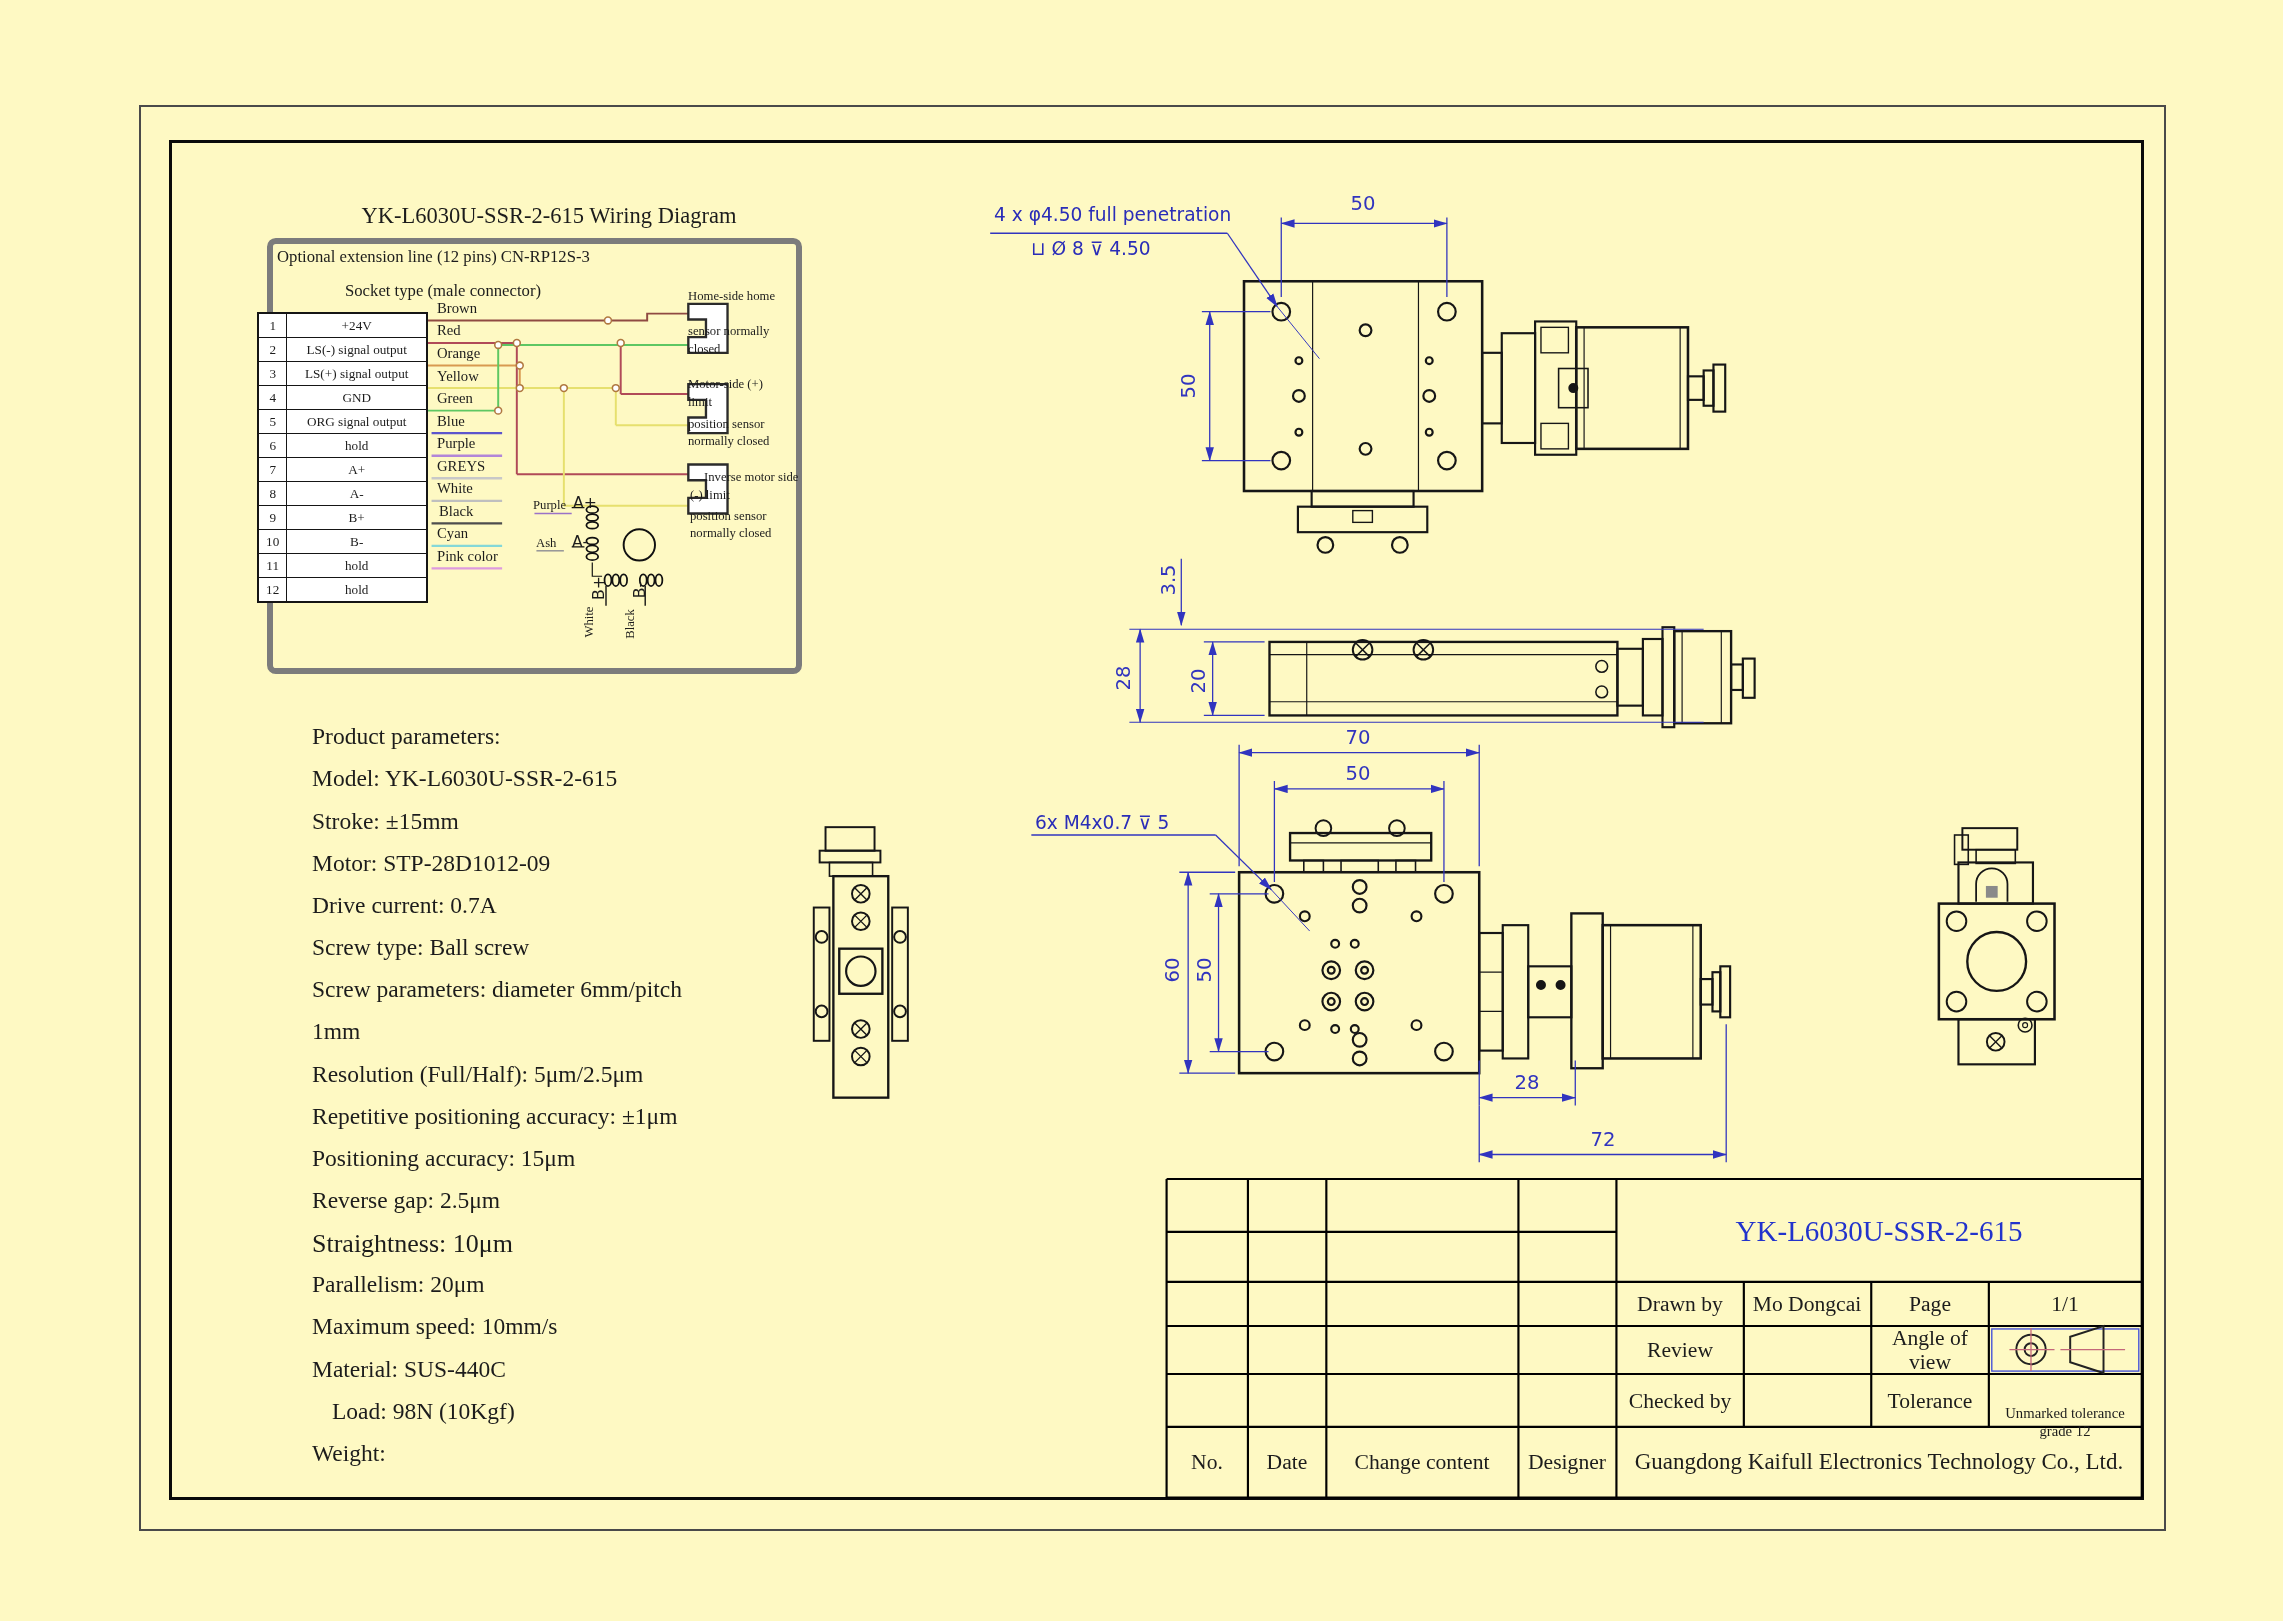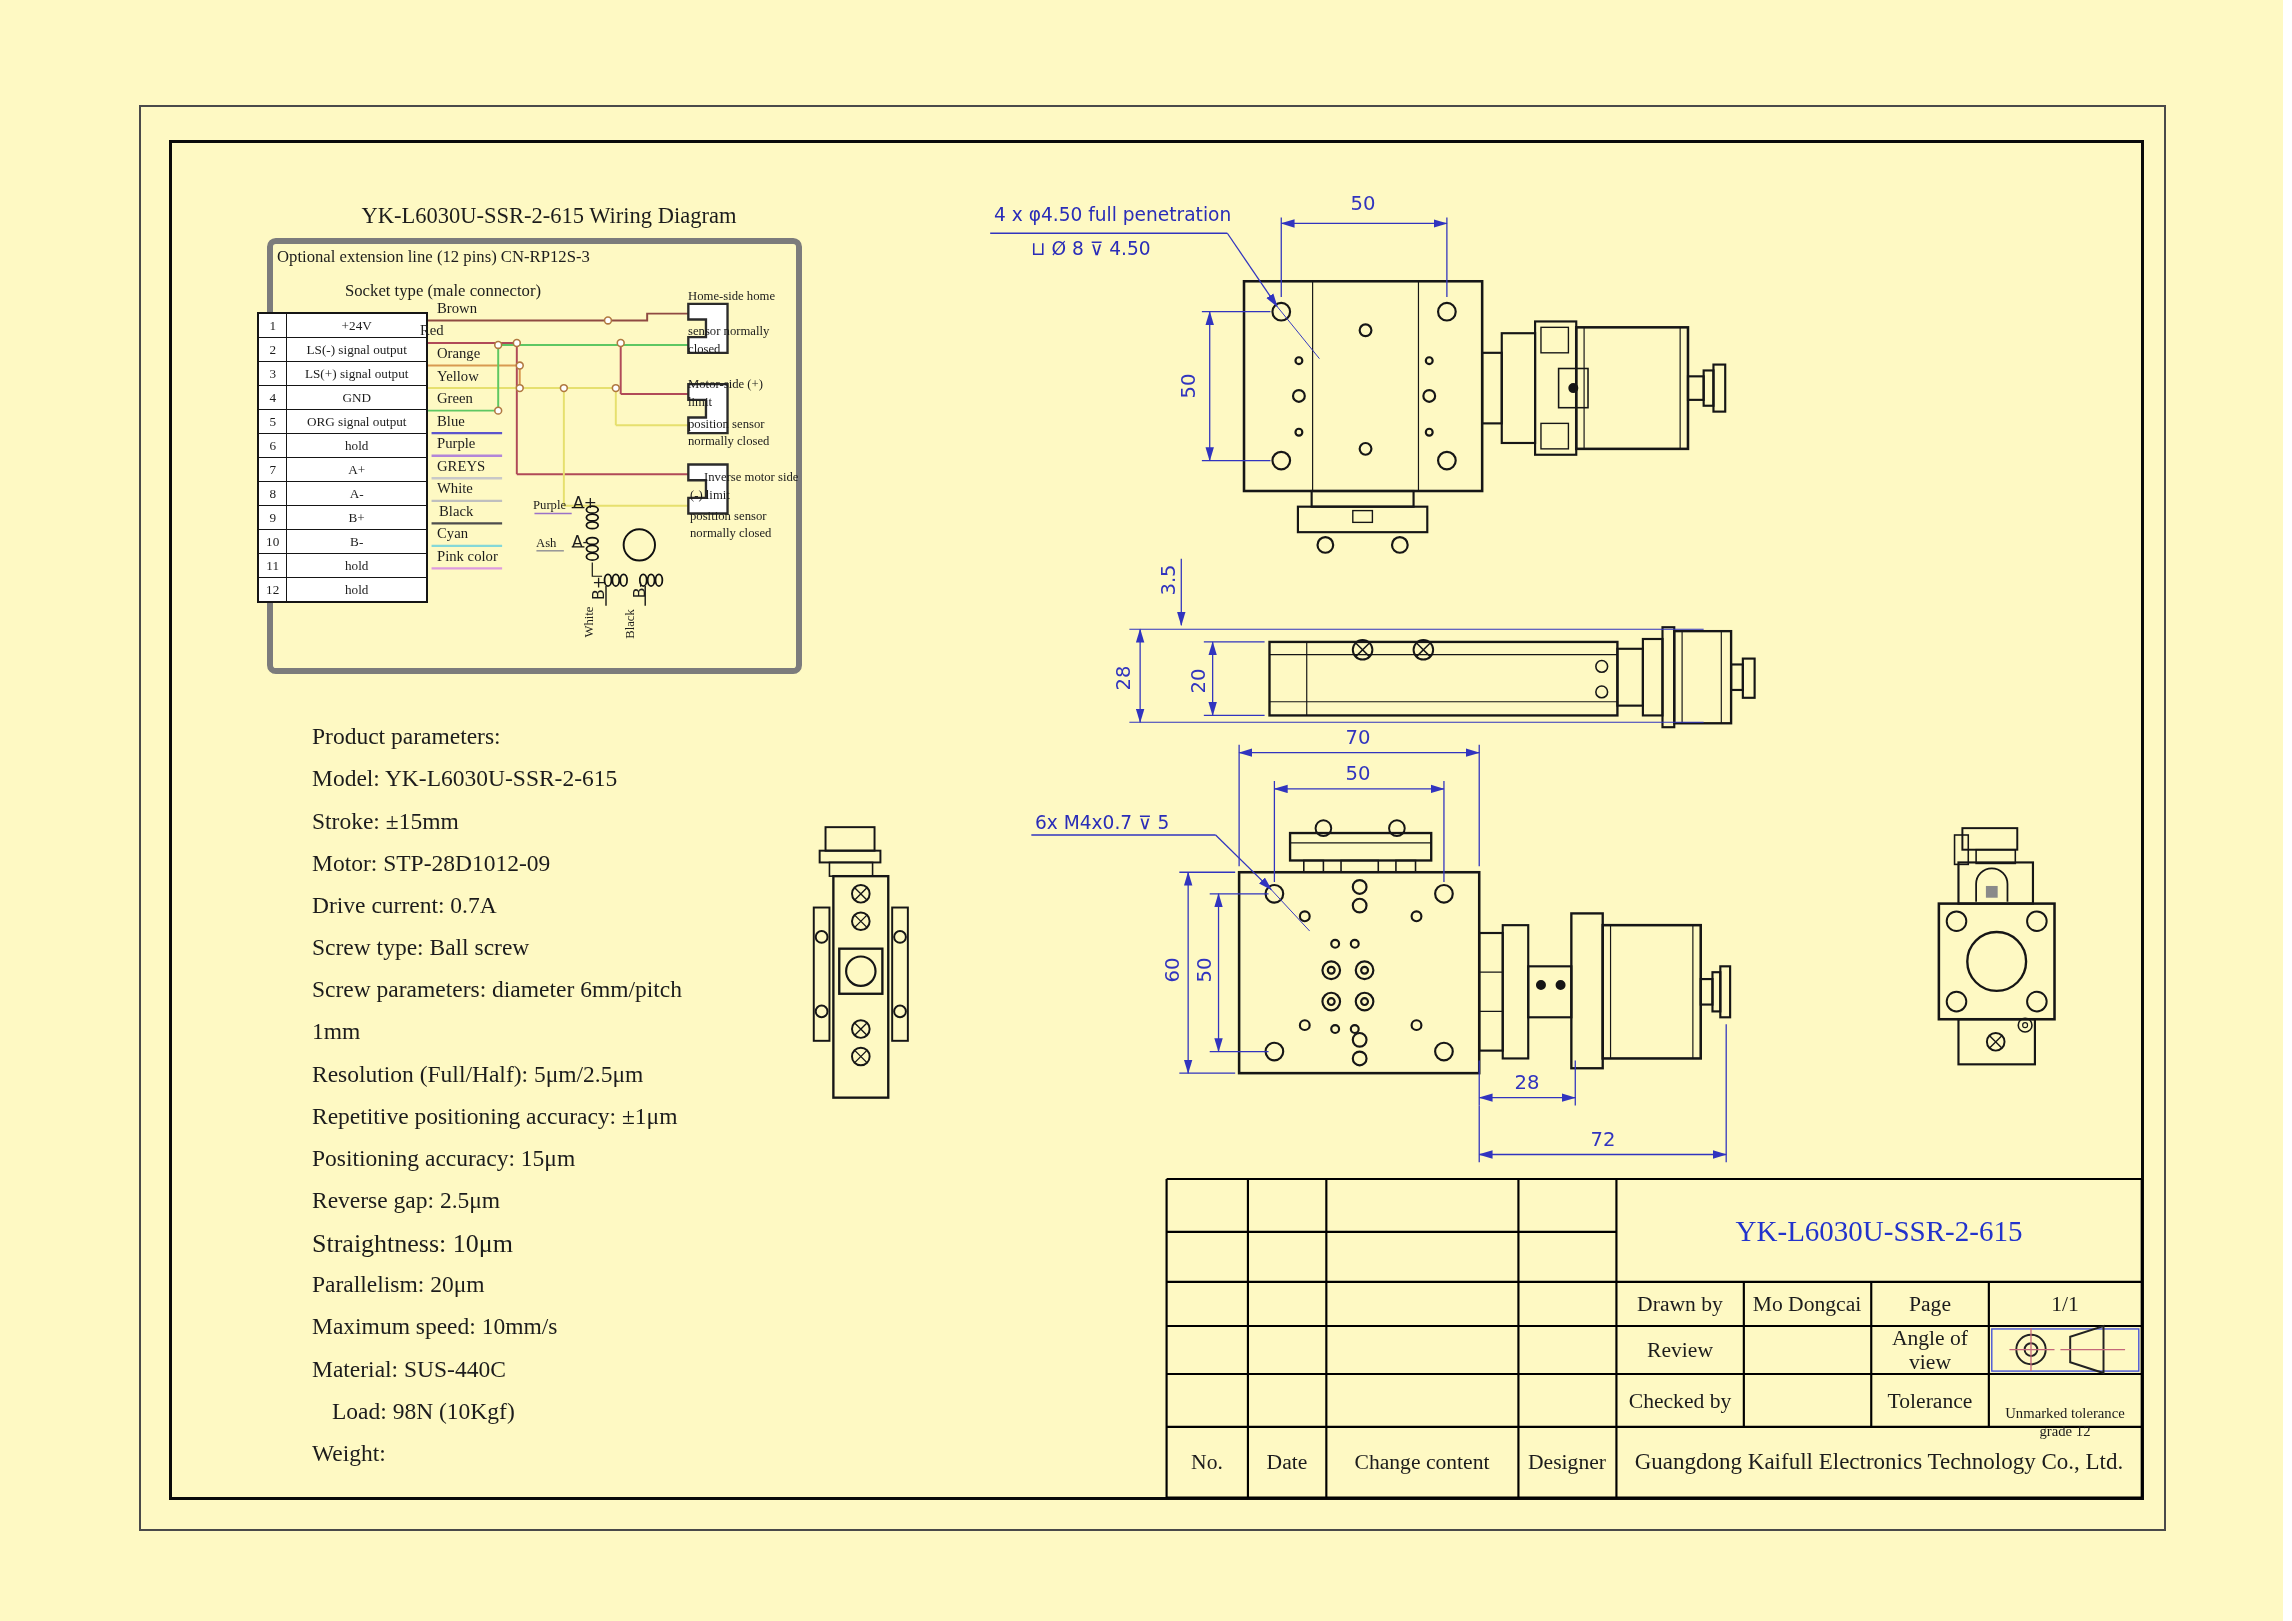--- a/index.html
+++ b/index.html
@@ -361,21 +361,21 @@
         <div class="pinnum">11</div>
         <div class="pinlbl">hold</div>
       </div>
     <div class="pinrow">
         <div class="pinnum">12</div>
         <div class="pinlbl">hold</div>
       </div>
   </div>
 
   <div class="wlbl" style="left:437px;top:300px;">Brown</div>
-  <div class="wlbl" style="left:420px;top:322px;">Red</div>
+  <div class="wlbl" style="left:437px;top:322px;">Red</div>
   <div class="wlbl" style="left:437px;top:345px;">Orange</div>
   <div class="wlbl" style="left:437px;top:368px;">Yellow</div>
   <div class="wlbl" style="left:437px;top:390px;">Green</div>
   <div class="wlbl" style="left:437px;top:413px;">Blue</div>
   <div class="wlbl" style="left:437px;top:435px;">Purple</div>
   <div class="wlbl" style="left:437px;top:458px;">GREYS</div>
   <div class="wlbl" style="left:437px;top:480px;">White</div>
   <div class="wlbl" style="left:439px;top:503px;">Black</div>
   <div class="wlbl" style="left:437px;top:525px;">Cyan</div>
   <div class="wlbl" style="left:437px;top:548px;">Pink color</div>

